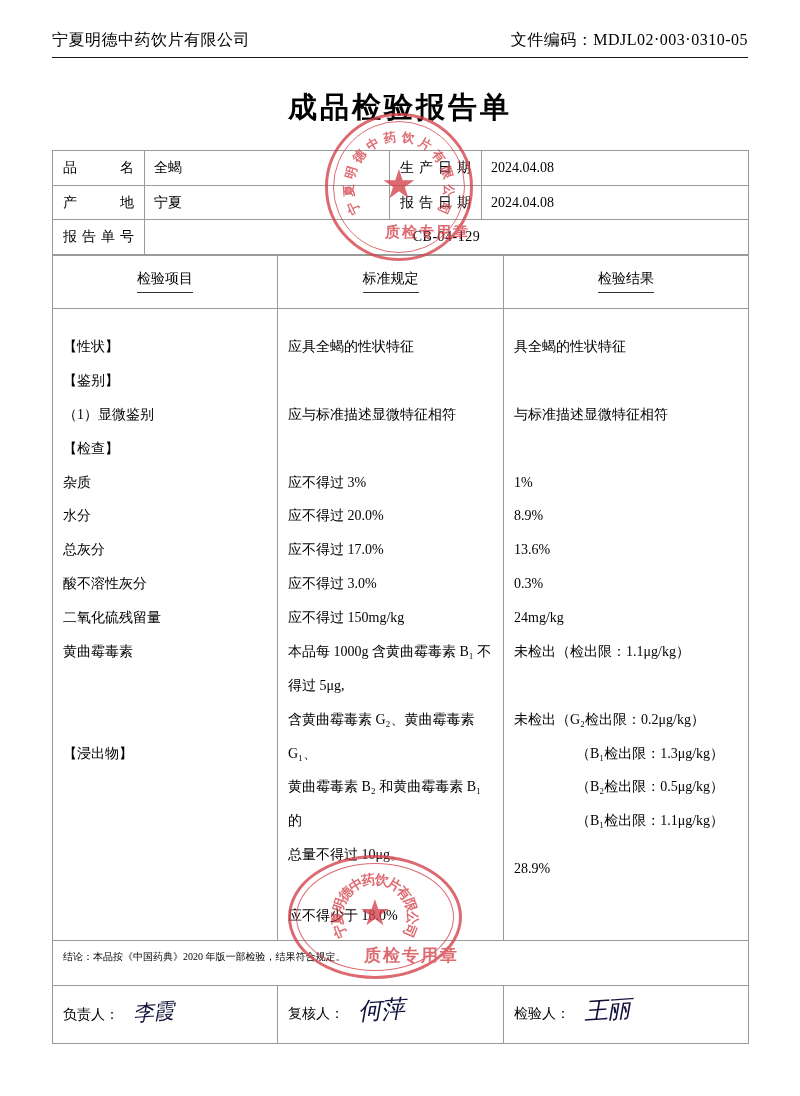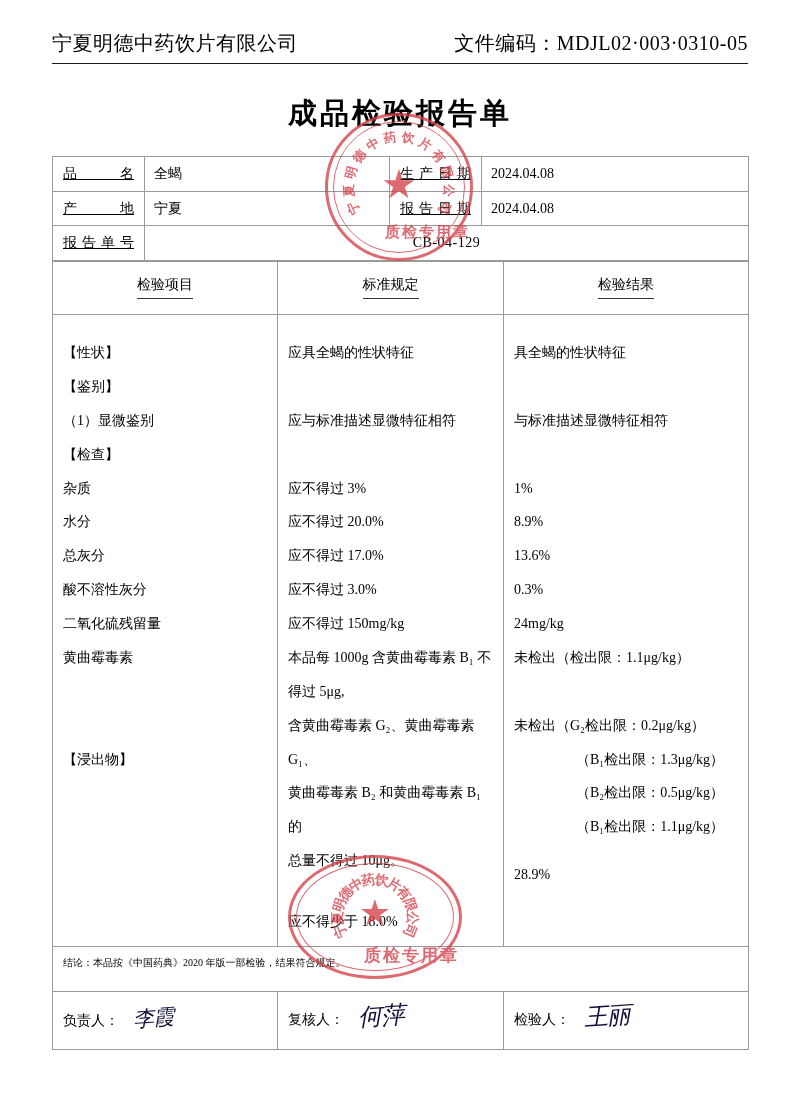--- a/index.html
+++ b/index.html
@@ -20,21 +20,21 @@
     width: 800px;
     height: 1096px;
     box-sizing: border-box;
     padding: 30px 52px 0 52px;
   }
   
   .header-row {
     display: flex;
     justify-content: space-between;
     align-items: baseline;
-    font-size: 20px;
+    font-size: 16px;
     padding-bottom: 6px;
     border-bottom: 1px solid #1a1a1a;
   }
   .header-left { letter-spacing: .5px; }
   .header-right { letter-spacing: .5px; }
 
   .doc-title {
     text-align: center;
     font-size: 29px;
     font-weight: bold;
@@ -55,21 +55,20 @@
     vertical-align: middle;
     line-height: 1.55;
   }
   .lbl {
     width: 88px;
     text-align: justify;
     text-align-last: justify;
     white-space: nowrap;
     padding-left: 10px;
     padding-right: 10px;
-    text-decoration: underline;
   }
   .val { }
 
   
   .info col.c1 { width: 92px; }
   .info col.c2 { width: 245px; }
   .info col.c3 { width: 92px; }
   .info col.c4 { width: 267px; }
 
   .report-no-val {

